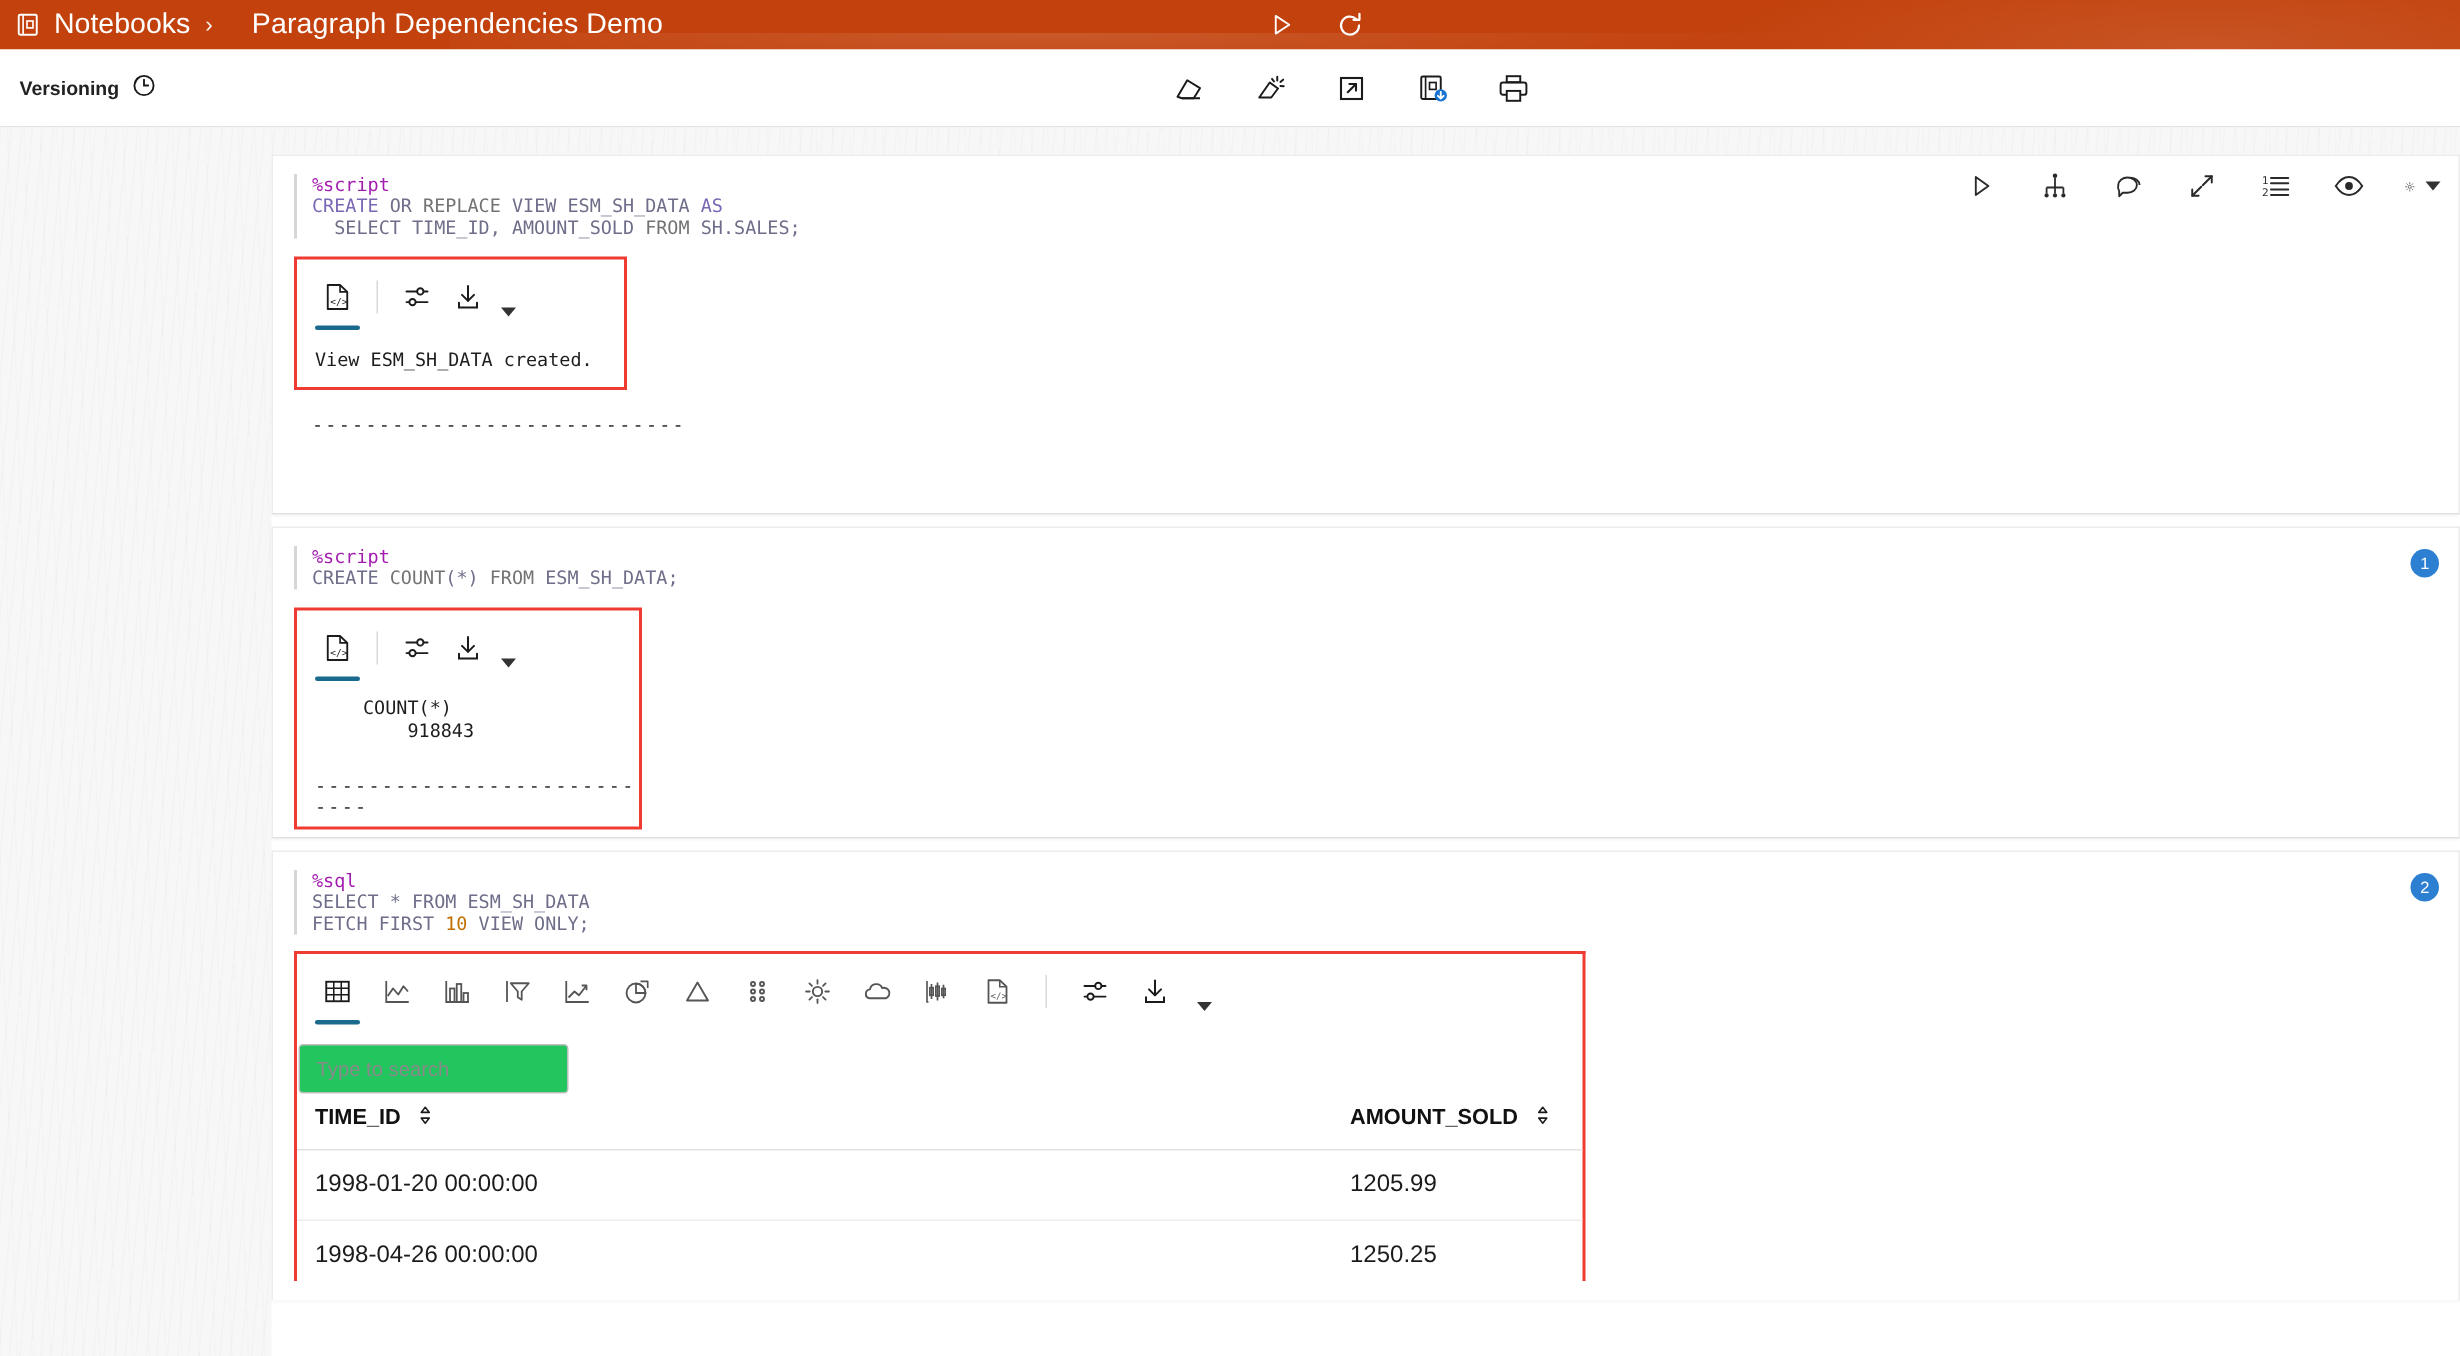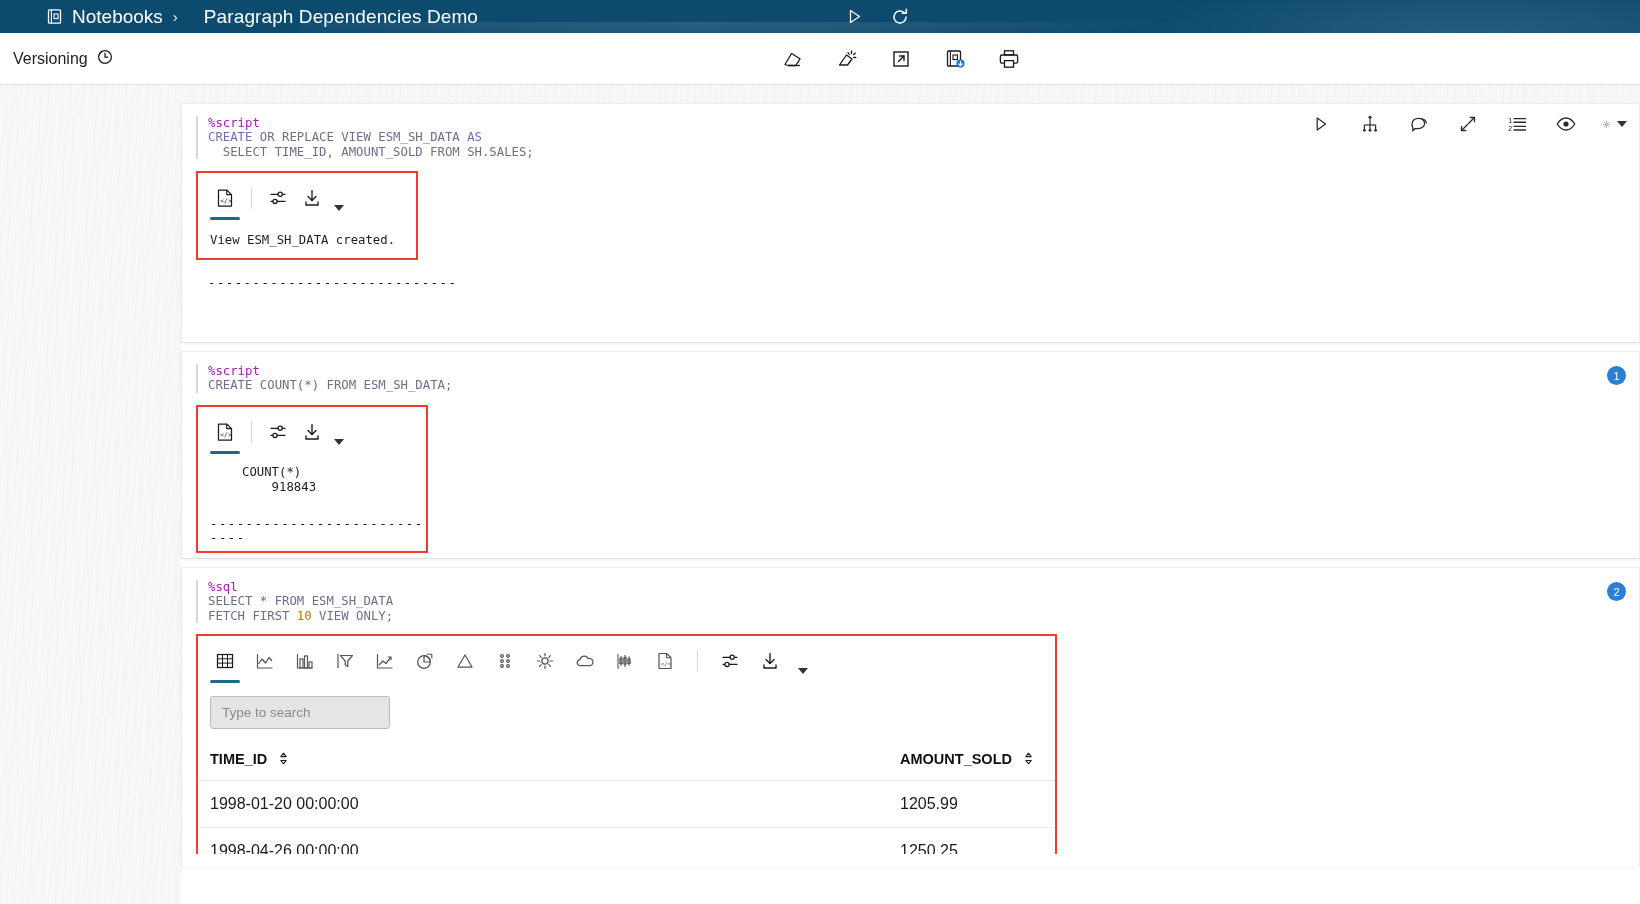--- a/index.html
+++ b/index.html
@@ -9,25 +9,24 @@
     font-family:"Liberation Sans", sans-serif;
     background:#ffffff;
     overflow:hidden;
     position:relative;
   }
   .app { width:1640px; height:904px; position:relative; background:#fff; }
 
   
   .topbar {
     height:33px; width:100%;
-    background:#0c4a6e;
+    background:#c2410c;
     position:relative;
     display:flex; align-items:center;
     overflow:hidden;
-    padding-left:36px;
   }
   .topbar:before{
     content:""; position:absolute; right:0; top:-40px; width:560px; height:120px;
     background:radial-gradient(ellipse at 70% 60%, rgba(255,255,255,0.10) 0%, rgba(255,255,255,0.0) 62%);
     pointer-events:none;
   }
   .topbar:after{
     content:""; position:absolute; left:300px; top:22px; width:1000px; height:40px;
     background:radial-gradient(ellipse at 40% 0%, rgba(255,255,255,0.12) 0%, rgba(255,255,255,0) 60%);
     pointer-events:none;
@@ -40,21 +39,21 @@
   .top-actions{ position:absolute; left:845px; top:0; height:33px; display:flex; align-items:center; gap:26px; z-index:3; }
   .top-actions svg{ display:block; }
 
   
   .toolbar2{
     height:52px; width:100%;
     background:#ffffff; border-bottom:1px solid #e3e3e3;
     position:relative; display:flex; align-items:center;
   }
   .versioning{ display:flex; align-items:center; gap:7px; padding-left:13px; }
-  .versioning .lbl{ font-size:16px; color:#222; }
+  .versioning .lbl{ font-size:13px; color:#222;font-weight:bold; }
   .tb2-icons{ position:absolute; left:780px; top:0; height:52px; display:flex; align-items:center; gap:28px; }
   .tb2-icons .ibtn{ width:26px; height:26px; display:flex; align-items:center; justify-content:center; cursor:pointer; }
 
   
   .pagewrap{
     position:absolute; top:85px; left:0; right:0; bottom:0;
     background:#f7f7f7;
     background-image:
       repeating-linear-gradient(95deg, rgba(0,0,0,0.016) 0px, rgba(0,0,0,0.016) 1px, rgba(0,0,0,0) 1px, rgba(0,0,0,0) 7px),
       repeating-linear-gradient(88deg, rgba(0,0,0,0.012) 0px, rgba(0,0,0,0.012) 1px, rgba(0,0,0,0) 1px, rgba(0,0,0,0) 11px);
@@ -96,27 +95,27 @@
   .restoolbar{ display:flex; align-items:flex-end; gap:0; padding:8px 10px 0 10px; }
   .rtab{ position:relative; width:34px; height:34px; display:flex; align-items:center; justify-content:center; cursor:pointer; }
   .rtab.active:after{ content:""; position:absolute; left:2px; right:2px; bottom:-5px; height:3px; background:#1a6a8e; border-radius:2px; }
   .rsep{ width:1px; height:22px; background:#d8d8d8; margin:0 9px 6px 9px; }
   .caret{ width:0;height:0;border-left:5px solid transparent;border-right:5px solid transparent;border-top:6px solid #333; margin:0 0 4px 5px; cursor:pointer;}
   .res-body{ font-family:"DejaVu Sans Mono", monospace; font-size:12.3px; line-height:1.25; color:#1d1d1d; white-space:pre; padding:18px 12px 10px 12px; }
   .dashes{ font-family:"DejaVu Sans Mono", monospace; font-size:12.3px; color:#1d1d1d; letter-spacing:1.5px; padding-left:12px; }
 
   
   .searchbox{
-    margin:18px 0 0 12px; width:180px; height:33px;
-    border:1px solid #bdbdbd; border-radius:3px; background:#e5e5e5;
+    margin:18px 0 0 1px; width:180px; height:33px;
+    border:1px solid #bdbdbd; border-radius:3px; background:#22c55e;
     display:flex; align-items:center; padding:0 9px;
   }
   .searchbox input{ border:0; outline:0; width:100%; font-size:13.5px; color:#333; font-family:"Liberation Sans", sans-serif; background:transparent;}
   .searchbox input::placeholder{ color:#8a8a8a; }
-  table.grid{ width:1330px; border-collapse:collapse; margin-top:14px; table-layout:fixed; }
+  table.grid{ width:1330px; border-collapse:collapse; table-layout:fixed; }
   table.grid th{ text-align:left; font-size:14.5px; font-weight:bold; color:#111; padding:8px 0 12px 12px; border-bottom:1px solid #e2e2e2; }
   table.grid td{ text-align:left; font-size:16px; color:#1b1b1b; padding:14px 0 14px 12px; border-bottom:1px solid #ededed; }
   .sortico{ display:inline-block; margin-left:7px; vertical-align:middle; }
 </style>
 </head>
 <body>
 
 <div class="app">
 
   <div class="topbar">

